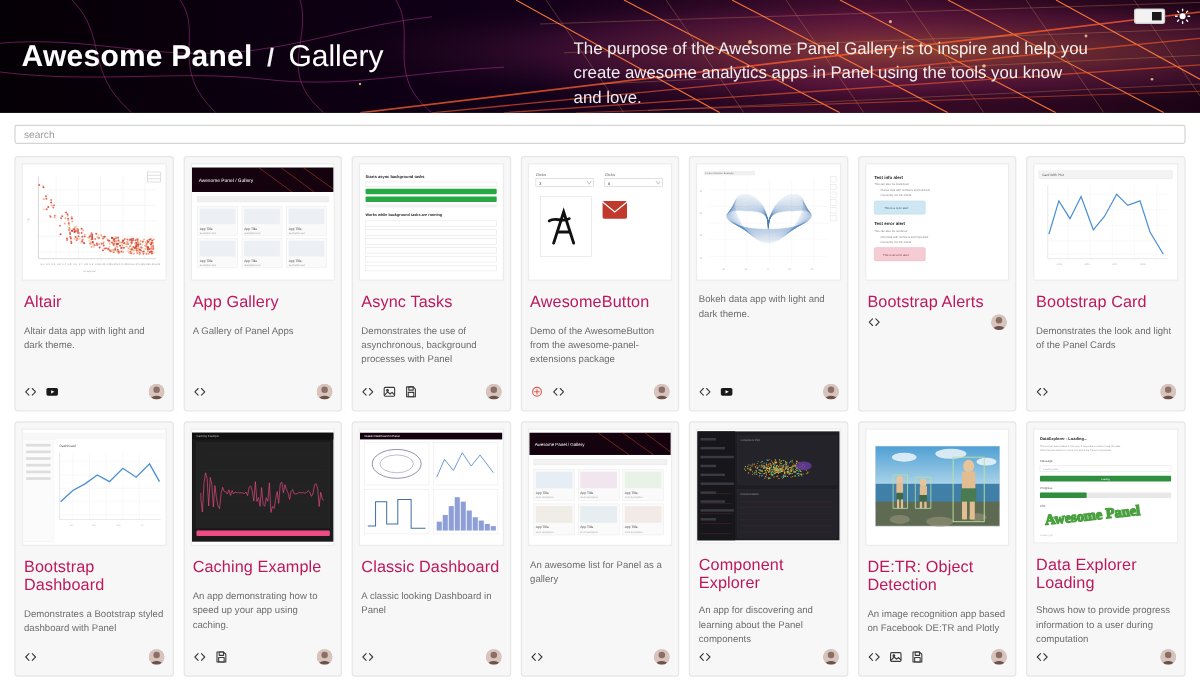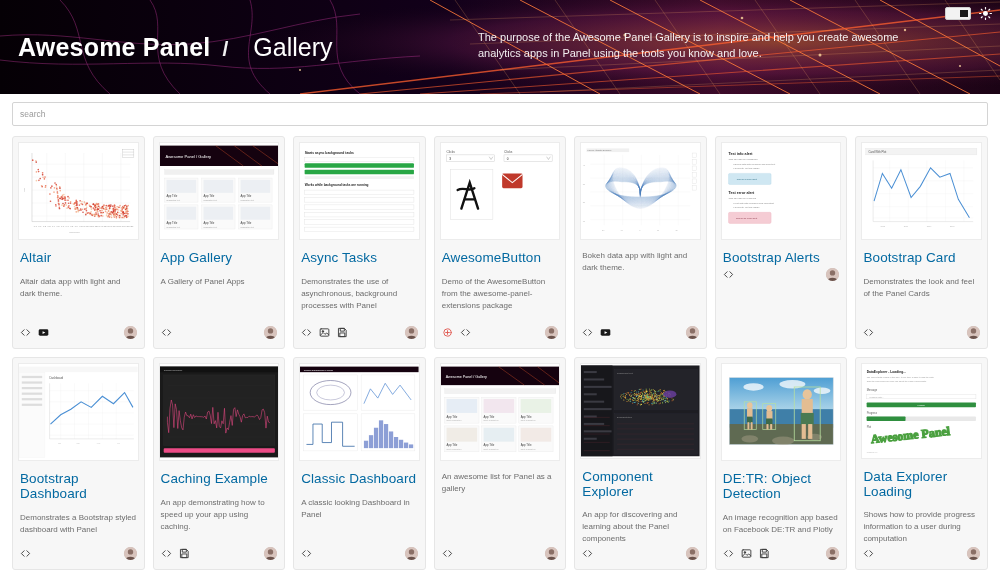--- a/index.html
+++ b/index.html
@@ -41,29 +41,28 @@
     letter-spacing: .2px;
   }
   .brand-sep {
     font-size: 21px;
     font-weight: 600;
     opacity: .95;
   }
   .brand-section {
     font-size: 25px;
     font-weight: 400;
-    margin-left: 13px;
   }
   .header-desc {
     position: absolute;
     left: 478px;
     top: 30px;
     width: 430px;
     color: #ffffff;
-    font-size: 11px;
+    font-size: 14px;
     line-height: 1.45;
     z-index: 3;
     opacity: .92;
   }
   .header-tools {
     position: absolute;
     right: 8px;
     top: 7px;
     display: flex;
     align-items: center;
@@ -86,21 +85,21 @@
   }
   .sun-icon { width: 13px; height: 13px; display: block; }
 
   
   .search-wrap {
     padding: 8px 12px 6px 12px;
     background: #fff;
   }
   .search-input {
     width: 100%;
-    height: 24px;
+    height: 16px;
     border: 1px solid #d4d4d4;
     border-radius: 2px;
     background: #fff;
     font-size: 8.5px;
     font-family: "Liberation Sans", sans-serif;
     color: #333;
     padding: 0 7px;
     outline: none;
   }
   .search-input::placeholder { color: #9a9a9a; }
@@ -126,21 +125,21 @@
     margin: 5px 5px 0 5px;
     background: #ffffff;
     border: 1px solid #ececec;
     overflow: hidden;
     position: relative;
   }
   .card-thumb svg { display: block; width: 100%; height: 100%; }
   .card-title {
     font-size: 13.5px;
     font-weight: 400;
-    color: #0369a1;
+    color: #be185d;
     padding: 11px 7px 0 7px;
     line-height: 1.1;
     letter-spacing: .1px;
   }
   .card-desc {
     font-size: 8px;
     line-height: 1.5;
     color: #6d6d6d;
     padding: 10px 7px 0 7px;
     flex: 1;
@@ -1102,21 +1101,21 @@
       <line x1="12" y1="16" x2="12" y2="82" stroke="#ccc" stroke-width="0.4"></line>
       <g fill="#bbb" font-size="2.2" font-family="sans-serif">
         <text x="20" y="88">2015</text>
             <text x="45" y="88">2016</text>
             <text x="70" y="88">2017</text>
             <text x="95" y="88">2018</text>
       </g>
     </svg>
       </div>
     <div class="card-title">Bootstrap Card</div>
-    <div class="card-desc">Demonstrates the look and feel of the Panel Cards</div>
+    <div class="card-desc">Demonstrates the look and light of the Panel Cards</div>
     <div class="card-footer">
       <div class="icons">
         <span class="ico">
             <svg viewBox="0 0 24 24" stroke="currentColor" fill="none" stroke-width="2" stroke-linecap="round" stroke-linejoin="round">
               <polyline points="9,6 3,12 9,18"></polyline>
               <polyline points="15,6 21,12 15,18"></polyline>
             </svg>
           </span>
       </div>
       <div class="spacer"></div>

